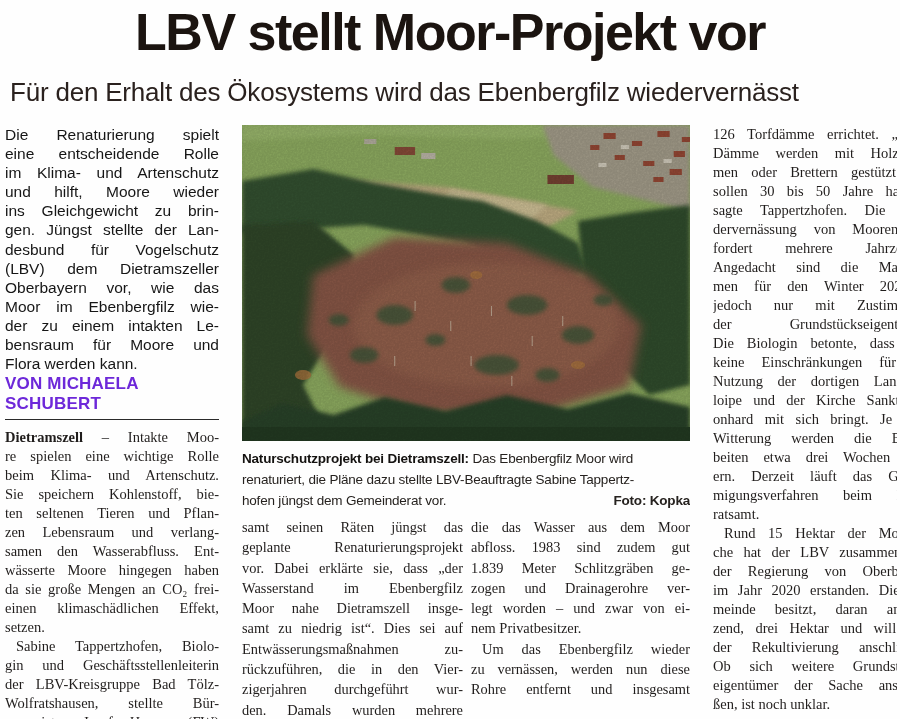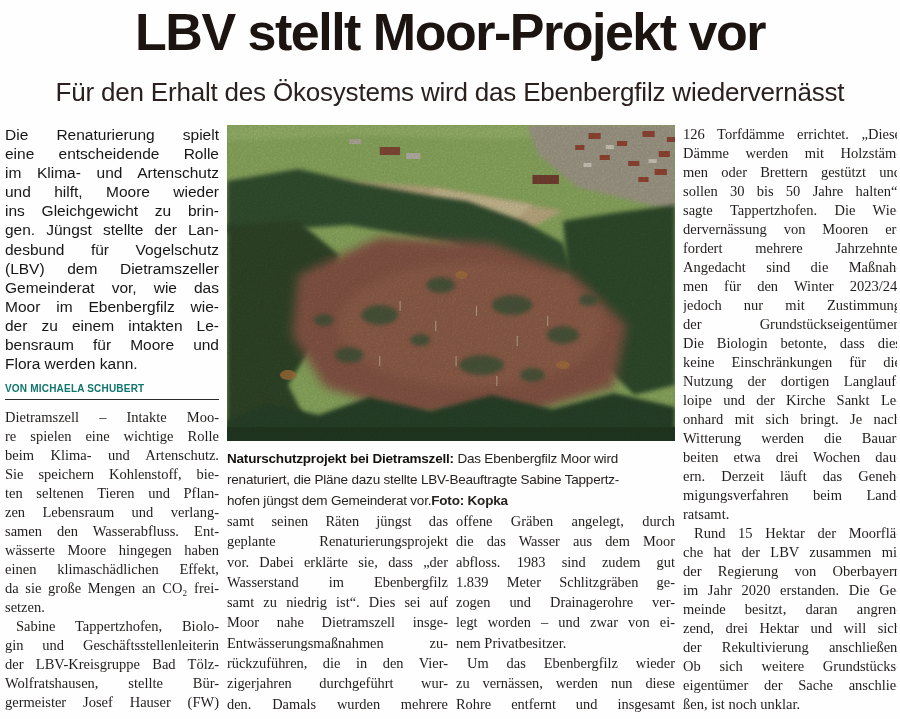--- a/index.html
+++ b/index.html
@@ -18,96 +18,96 @@
     font-family:"Liberation Sans", sans-serif;
     font-weight:bold;
     font-size:52px;
     letter-spacing:-1.5px;
     color:#1b1410;
     line-height:1.1;
     white-space:nowrap;
   }
   .subheadline{
     margin:16px 10px 0 10px;
-    text-align:center;
     font-size:26px;
     letter-spacing:-0.2px;
     color:#2a211e;
     line-height:1.2;
     white-space:nowrap;
   }
   
   .content{
     position:absolute;
     left:5px;top:125px;right:3px;bottom:0;
     display:grid;
     grid-template-columns:214px 448px 218px;
-    column-gap:8px;
+    column-gap:23px;
     overflow:hidden;
   }
   .col{overflow:hidden;}
   
   .tl{
     text-align:justify;
     text-align-last:justify;
     overflow:hidden;
   }
   .tl.end{text-align-last:left;}
   .tl.ind{padding-left:11px;}
   
   .intro{
     font-family:"Liberation Sans", sans-serif;
     font-size:15.5px;
     line-height:19.1px;
     color:#161616;
   }
   .byline{
-    margin-top:10px;
-    font-size:10px;
+    margin-top:1px;
+    font-size:17px;
     font-weight:bold;
     letter-spacing:0.2px;
-    color:#0f766e;
+    color:#6d28d9;
   }
   .byline-rule{
     margin-top:5px;
     border:none;
     border-top:1.5px solid #2a2a2a;
   }
   .serif{
     font-family:"Liberation Serif","DejaVu Serif", serif;
     font-size:14.5px;
     line-height:19px;
     color:#201d1c;
   }
   .leftbody{margin-top:8px;}
-  .lead-bold{font-weight:normal;}
+  .lead-bold{font-weight:bold;}
   
   .photo{
     width:448px;height:316px;
     overflow:hidden;
     background:#93b264;
   }
   .photo svg{display:block;width:100%;height:100%;}
   .caption{
     margin-top:7px;
     font-family:Liberation Sans, sans-serif;
     font-size:13.5px;
     letter-spacing:-0.2px;
     line-height:21px;
     color:#26221f;
   }
   .caption b{color:#141210;}
   .caption-line{white-space:nowrap;overflow:hidden;}
   .caption-last{
     display:flex;
-    justify-content:flex-start;
+    justify-content:space-between;
     align-items:baseline;
   }
   .credit{font-weight:bold;white-space:nowrap;}
   .midcols{
+    margin-top:6px;
     display:grid;
     grid-template-columns:221px 219px;
     column-gap:8px;
   }
   .midcols .serif{font-size:14.4px;line-height:20.3px;}
   
   .rightcol .serif{line-height:19px;}
 </style>
 </head>
 <body>
@@ -122,40 +122,40 @@
     <div class="col leftcol">
       <div class="intro">
           <div class="tl">Die Renaturierung spielt</div>
           <div class="tl">eine entscheidende Rolle</div>
           <div class="tl">im Klima- und Artenschutz</div>
           <div class="tl">und hilft, Moore wieder</div>
           <div class="tl">ins Gleichgewicht zu brin-</div>
           <div class="tl">gen. Jüngst stellte der Lan-</div>
           <div class="tl">desbund für Vogelschutz</div>
           <div class="tl">(LBV) dem Dietramszeller</div>
-          <div class="tl">Gemeinderat vor, wie das</div>
+          <div class="tl">Oberbayern vor, wie das</div>
           <div class="tl">Moor im Ebenbergfilz wie-</div>
           <div class="tl">der zu einem intakten Le-</div>
           <div class="tl">bensraum für Moore und</div>
           <div class="tl end">Flora werden kann.</div>
         </div>
       <div class="byline">VON MICHAELA SCHUBERT</div>
       <hr class="byline-rule">
       <div class="serif leftbody">
         <div class="tl"><span class="lead-bold">Dietramszell</span><span> – Intakte Moo-</span></div>
         <div>
             <div class="tl">re spielen eine wichtige Rolle</div>
             <div class="tl">beim Klima- und Artenschutz.</div>
             <div class="tl">Sie speichern Kohlenstoff, bie-</div>
             <div class="tl">ten seltenen Tieren und Pflan-</div>
             <div class="tl">zen Lebensraum und verlang-</div>
             <div class="tl">samen den Wasserabfluss. Ent-</div>
             <div class="tl">wässerte Moore hingegen haben</div>
+            <div class="tl">da sie große Mengen an CO₂ frei-</div>
             <div class="tl">einen klimaschädlichen Effekt,</div>
-            <div class="tl">da sie große Mengen an CO₂ frei-</div>
             <div class="tl end">setzen.</div>
             <div class="tl ind">Sabine Tappertzhofen, Biolo-</div>
             <div class="tl">gin und Geschäftsstellenleiterin</div>
             <div class="tl">der LBV-Kreisgruppe Bad Tölz-</div>
             <div class="tl">Wolfratshausen, stellte Bür-</div>
             <div class="tl">germeister Josef Hauser (FW)</div>
           </div>
       </div>
     </div>
 
@@ -257,29 +257,28 @@
           <span class="credit">Foto: Kopka</span>
         </div>
       </div>
 
       <div class="midcols">
         <div class="col serif">
             <div class="tl">samt seinen Räten jüngst das</div>
             <div class="tl">geplante Renaturierungsprojekt</div>
             <div class="tl">vor. Dabei erklärte sie, dass „der</div>
             <div class="tl">Wasserstand im Ebenbergfilz</div>
+            <div class="tl">Moor nahe Dietramszell insge-</div>
             <div class="tl">samt zu niedrig ist“. Dies sei auf</div>
-            <div class="tl">Moor nahe Dietramszell insge-</div>
             <div class="tl">Entwässerungsmaßnahmen zu-</div>
             <div class="tl">rückzuführen, die in den Vier-</div>
             <div class="tl">zigerjahren durchgeführt wur-</div>
             <div class="tl">den. Damals wurden mehrere</div>
           </div>
         <div class="col serif">
-            <div class="tl">offene Gräben angelegt, durch</div>
             <div class="tl">die das Wasser aus dem Moor</div>
             <div class="tl">abfloss. 1983 sind zudem gut</div>
             <div class="tl">1.839 Meter Schlitzgräben ge-</div>
             <div class="tl">zogen und Drainagerohre ver-</div>
             <div class="tl">legt worden – und zwar von ei-</div>
             <div class="tl end">nem Privatbesitzer.</div>
             <div class="tl ind">Um das Ebenbergfilz wieder</div>
             <div class="tl">zu vernässen, werden nun diese</div>
             <div class="tl">Rohre entfernt und insgesamt</div>
           </div>

